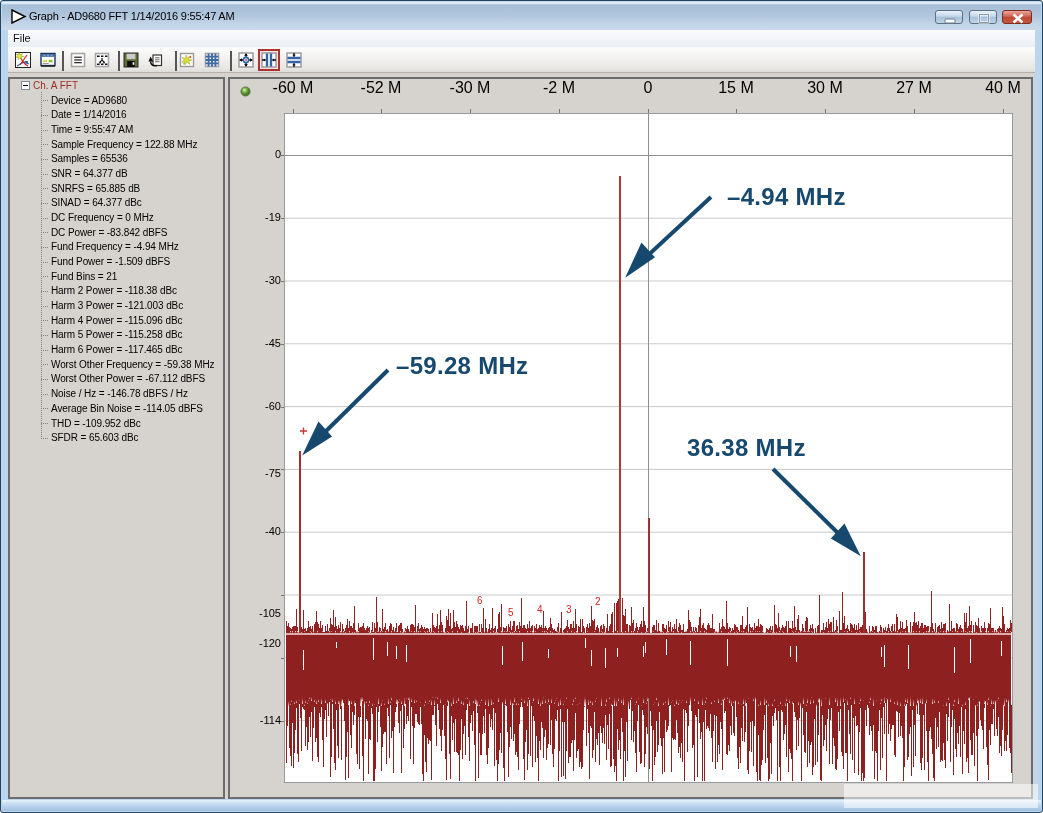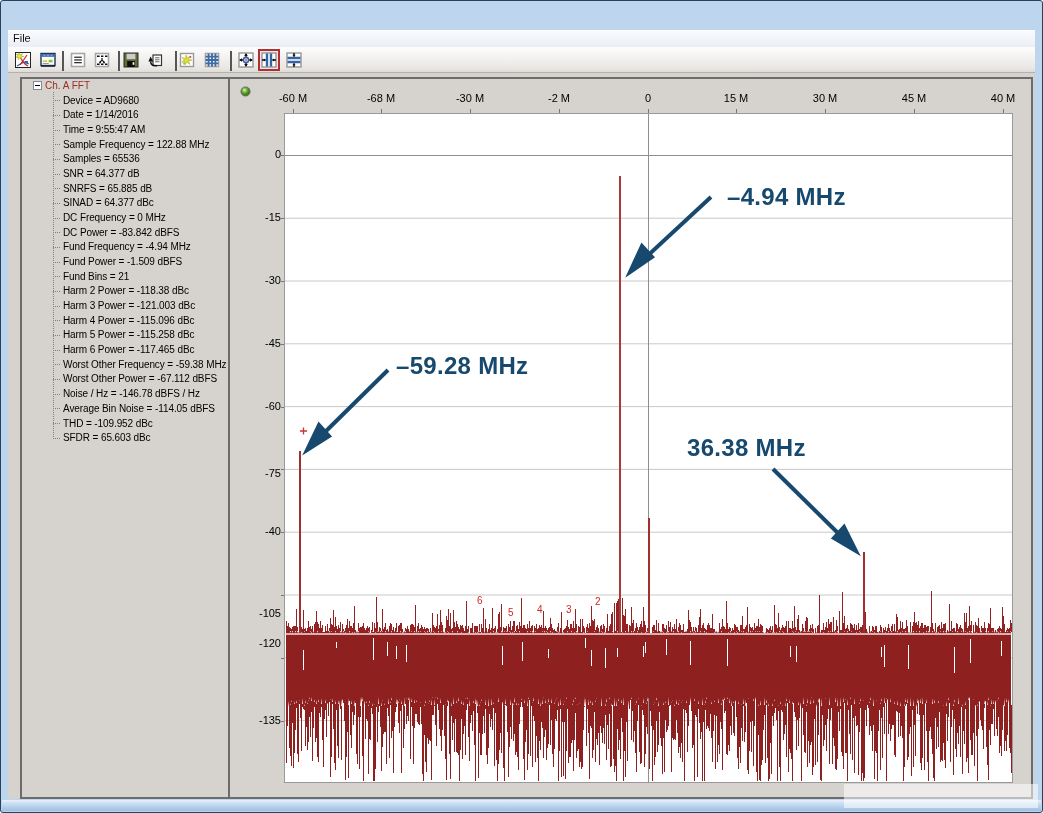--- a/index.html
+++ b/index.html
@@ -14,44 +14,62 @@
 .wb.close { width:30px; background:linear-gradient(#e8a89c 0%, #d06a58 42%, #bc4a38 55%, #c5563f 100%); border-color:#7c2d1e; }
 .menubar { position:absolute; left:7px; top:29px; right:7px; height:29px;
   background:linear-gradient(#fbfcfe, #dfe5ee); border-bottom:1px solid #98a0ac; }
 .menubar span { position:absolute; left:5px; top:2px; font-size:11px; color:#111; }
 .toolbar { position:absolute; left:7px; top:46px; right:7px; height:26px;
   background:linear-gradient(#fdfdfd, #e9e7e4 85%, #dedcd8); border-bottom:1px solid #b5b1aa; }
 .tbi { position:absolute; top:5px; width:16px; height:16px; }
 .tsep { position:absolute; top:4px; width:2px; height:20px; background:#555; }
 .content { position:absolute; left:7px; top:72px; right:8px; bottom:13px; background:#d6d3ce; }
 .panel { position:absolute; background:#d6d3ce; border:2px solid #6c6c6c; }
-.tree { left:12px; top:4px; width:217px; bottom:0; }
+.tree { left:0; top:4px; width:217px; bottom:0; }
 .chart { left:220px; top:4px; right:1px; bottom:0; }
 .troot { position:absolute; left:23px; top:1px; font-size:10px; color:#9c2c22; }
 .tbox { position:absolute; left:11px; top:2px; width:9px; height:9px; background:#fff; border:1px solid #848a99; }
 .tbox::after { content:""; position:absolute; left:1px; top:3px; width:5px; height:1px; background:#000; }
 .trunk { position:absolute; left:31px; top:13px; width:1px; height:346px;
   background:repeating-linear-gradient(to bottom, #808080 0 1px, transparent 1px 2px); }
 .tlist { position:absolute; left:0; top:13.9px; right:0; }
 .ti { height:14.68px; display:flex; align-items:center; font-size:10px; letter-spacing:-0.1px; color:#000; padding-left:41px; position:relative; white-space:nowrap; }
 .stub { position:absolute; left:31px; top:50%; width:8px; height:1px;
   background:repeating-linear-gradient(to right, #808080 0 1px, transparent 1px 2px); }
 .led { position:absolute; left:10px; top:7px; }
-.xl { position:absolute; top:13px; width:60px; text-align:center; font-size:11px; color:#000; }
+.xl { position:absolute; top:0; width:60px; text-align:center; font-size:16px; color:#000; }
 .xt { position:absolute; top:30px; width:1px; height:5px; background:#777; }
 .yl { position:absolute; left:0; width:51px; text-align:right; font-size:11px; color:#000; }
 .yt { position:absolute; left:51px; top:0; width:4px; height:1px; background:#777; }
 .plotwrap { position:absolute; left:54px; top:34px; width:729px; height:670px; background:#fff; border:1px solid #999; }
 .bborder { position:absolute; left:1px; right:1px; bottom:1px; height:11px;
   background:linear-gradient(#e8f2fc 0%, #cadff3 30%, #aecbe8 75%, #9fc0de 100%); }
 .wm { position:absolute; left:843px; top:783px; width:194px; height:24px; background:rgba(255,255,255,0.55); }
 .wm span { position:absolute; right:14px; top:19px; font-size:13px; color:rgba(152,193,152,0.88);margin-top:8px; }
 </style></head>
 <body>
 <div class="win">
+  <div class="titlebar">
+    <svg class="ticon" width="16" height="15" viewBox="0 0 16 15">
+        <polygon points="1,1 14,7.5 1,14" fill="#fff" stroke="#000" stroke-width="1.4"></polygon>
+      </svg>
+    <div class="ttext">Graph - AD9680 FFT 1/14/2016 9:55:47 AM</div>
+    <div class="wbtns">
+      <div class="wb"><svg width="28" height="15" viewBox="0 0 28 15">
+            <rect x="9" y="8" width="10" height="4" rx="1" fill="#fff" stroke="#6b7f93"></rect>
+          </svg></div>
+      <div class="wb"><svg width="28" height="15" viewBox="0 0 28 15">
+            <rect x="9.5" y="3.5" width="9" height="8" fill="none" stroke="#fff" stroke-width="2"></rect>
+            <rect x="9.5" y="3.5" width="9" height="8" fill="none" stroke="#6b7f93" stroke-width="0.8"></rect>
+          </svg></div>
+      <div class="wb close"><svg width="30" height="15" viewBox="0 0 30 15">
+            <path d="M10.5 3.5 L19.5 11.5 M19.5 3.5 L10.5 11.5" stroke="#fff" stroke-width="2.6"></path>
+          </svg></div>
+    </div>
+  </div>
   <div class="menubar">
       <span>File</span>
     </div>
   <div class="toolbar">
       <div style="position:absolute; left:250px; top:2px; width:22px; height:22px; border:2px solid #b03030; background:#f6e4e4;"></div>
       <div class="tsep" style="left:54px"></div>
       <div class="tsep" style="left:110px"></div>
       <div class="tsep" style="left:167px"></div>
       <div class="tsep" style="left:222px"></div>
       <svg class="tbi" style="left:7px" width="16" height="16" viewBox="0 0 16 16">
@@ -170,55 +188,55 @@
             <radialGradient id="g1" cx="40%" cy="35%">
               <stop offset="0%" stop-color="#e8f8d0"></stop>
               <stop offset="45%" stop-color="#79ba44"></stop>
               <stop offset="100%" stop-color="#437c1c"></stop>
             </radialGradient>
           </defs>
           <circle cx="5.5" cy="5.5" r="4.6" fill="url(#g1)" stroke="#5a6a50" stroke-width="0.8"></circle>
         </svg>
       <div class="xl" style="left:33px">-60 M</div>
         <div class="xt" style="left:63px"></div>
-        <div class="xl" style="left:121px">-68 M</div>
+        <div class="xl" style="left:121px">-52 M</div>
         <div class="xt" style="left:151px"></div>
         <div class="xl" style="left:210px">-30 M</div>
         <div class="xt" style="left:240px"></div>
         <div class="xl" style="left:299px">-2 M</div>
         <div class="xt" style="left:329px"></div>
         <div class="xl" style="left:388px">0</div>
         <div class="xt" style="left:418px"></div>
         <div class="xl" style="left:476px">15 M</div>
         <div class="xt" style="left:506px"></div>
         <div class="xl" style="left:565px">30 M</div>
         <div class="xt" style="left:595px"></div>
-        <div class="xl" style="left:654px">45 M</div>
+        <div class="xl" style="left:654px">27 M</div>
         <div class="xt" style="left:684px"></div>
         <div class="xl" style="left:743px">40 M</div>
         <div class="xt" style="left:773px"></div>
       <div class="yl" style="top:69px">0</div>
         <div class="yt" style="top:76px"></div>
-        <div class="yl" style="top:132px">-15</div>
+        <div class="yl" style="top:132px">-19</div>
         <div class="yt" style="top:139px"></div>
         <div class="yl" style="top:195px">-30</div>
         <div class="yt" style="top:202px"></div>
         <div class="yl" style="top:258px">-45</div>
         <div class="yt" style="top:265px"></div>
         <div class="yl" style="top:321px">-60</div>
         <div class="yt" style="top:328px"></div>
         <div class="yl" style="top:388px">-75</div>
         <div class="yt" style="top:390px"></div>
         <div class="yl" style="top:446px">-40</div>
         <div class="yt" style="top:453px"></div>
         <div class="yl" style="top:528px">-105</div>
         <div class="yt" style="top:516px"></div>
         <div class="yl" style="top:558px">-120</div>
         <div class="yt" style="top:579px"></div>
-        <div class="yl" style="top:635px">-135</div>
+        <div class="yl" style="top:635px">-114</div>
         <div class="yt" style="top:642px"></div>
       <div class="plotwrap">
         <svg width="727" height="668" viewBox="0 0 727 668" style="position:absolute;left:0;top:0">
           <line x1="0" y1="104.2" x2="727" y2="104.2" stroke="#c9c9c9" stroke-width="1"></line>
             <line x1="0" y1="167.0" x2="727" y2="167.0" stroke="#c9c9c9" stroke-width="1"></line>
             <line x1="0" y1="229.8" x2="727" y2="229.8" stroke="#c9c9c9" stroke-width="1"></line>
             <line x1="0" y1="292.6" x2="727" y2="292.6" stroke="#c9c9c9" stroke-width="1"></line>
             <line x1="0" y1="355.4" x2="727" y2="355.4" stroke="#c9c9c9" stroke-width="1"></line>
             <line x1="0" y1="418.2" x2="727" y2="418.2" stroke="#c9c9c9" stroke-width="1"></line>
             <line x1="0" y1="481.0" x2="727" y2="481.0" stroke="#c9c9c9" stroke-width="1"></line>

